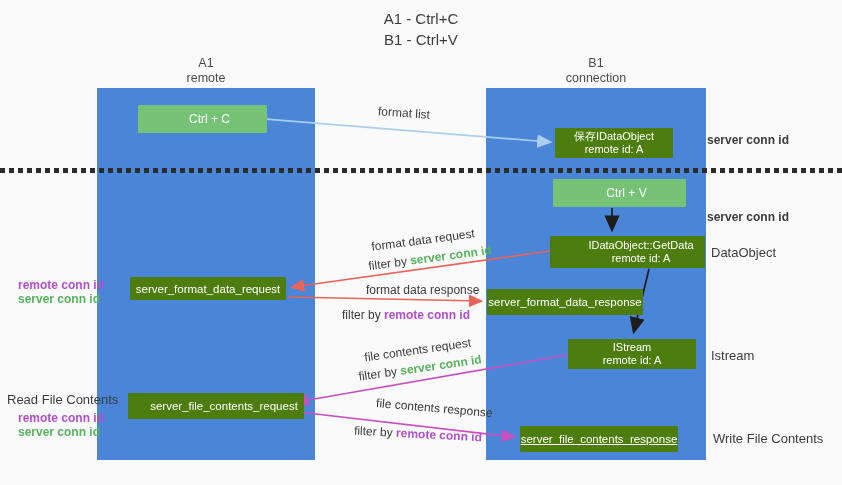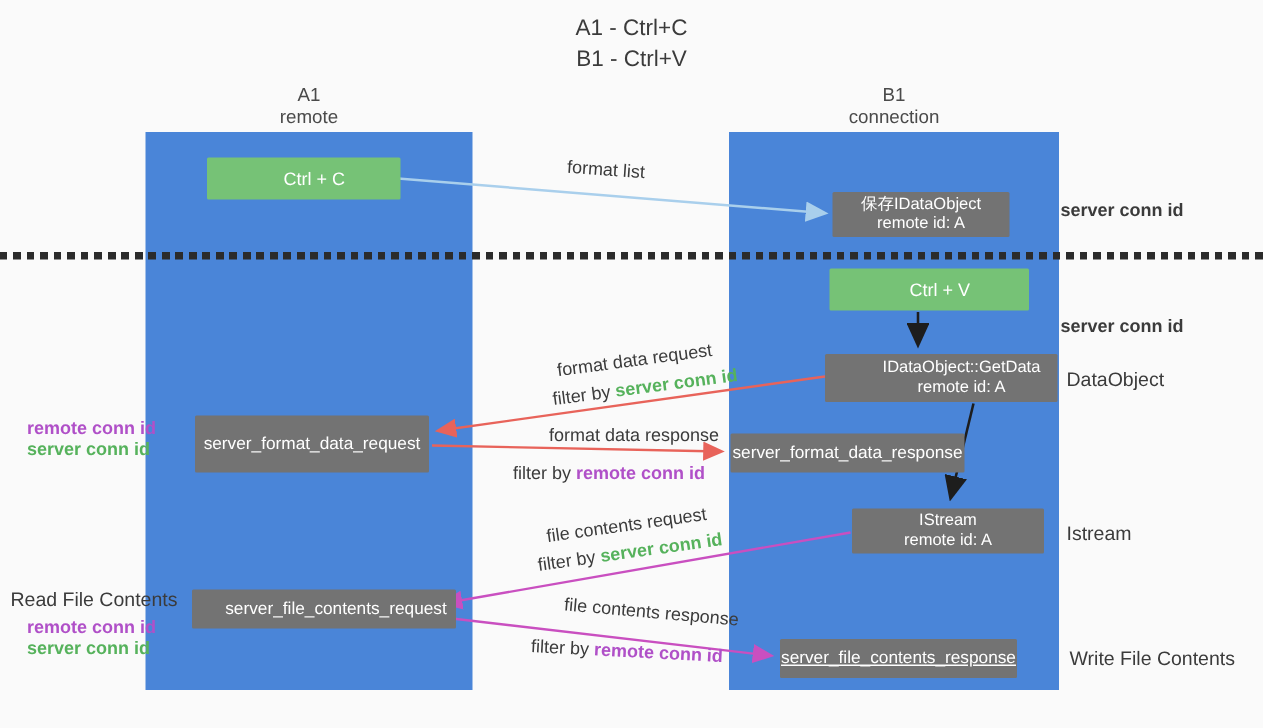--- a/index.html
+++ b/index.html
@@ -28,21 +28,21 @@
     position:absolute;left:0;top:168px;width:842px;height:5px;z-index:5;
     background:repeating-linear-gradient(90deg,#2b2b2b 0 5px,transparent 5px 9px);
   }
   .node{
     position:absolute;z-index:3;display:flex;flex-direction:column;
     align-items:center;justify-content:center;text-align:center;
     color:#fff;border-radius:1px;
   }
   .node .l{display:block;line-height:13px;}
   .green{background:#76c276;font-size:12px;padding-left:14px;}
-  .orange{background:#737373;font-size:11.5px;}
+  .orange{background:#4d7c0f;font-size:11.5px;}
   .arrows{position:absolute;left:0;top:0;z-index:2;}
   .lbl{position:absolute;z-index:4;font-size:12px;color:#3b3b3b;white-space:nowrap;}
   .g{color:#56b25c;font-weight:bold;}
   .p{color:#b050c8;font-weight:bold;}
   .side{position:absolute;z-index:4;font-size:13px;color:#3b3b3b;white-space:nowrap;}
   .pair{position:absolute;z-index:4;width:78px;text-align:right;font-size:12px;line-height:14px;white-space:nowrap;}
 </style>
 </head>
 <body>
 
@@ -102,21 +102,21 @@
 
   <div class="node green" style="left:553px;top:179px;width:119px;height:28px;">
     <span>Ctrl + V</span>
   </div>
 
   <div class="node orange" style="left:550px;top:236px;width:128px;height:32px;font-size:11px;padding-left:27px;">
     <span class="l">IDataObject::GetData</span>
     <span class="l">remote id: A</span>
   </div>
 
-  <div class="node orange" style="left:130px;top:277px;width:156px;height:38px;">
+  <div class="node orange" style="left:130px;top:277px;width:156px;height:23px;">
     <span>server_format_data_request</span>
   </div>
 
   <div class="node orange" style="left:487px;top:289px;width:156px;height:26px;">
     <span>server_format_data_response</span>
   </div>
 
   <div class="node orange" style="left:568px;top:339px;width:128px;height:30px;font-size:11px;">
     <span class="l">IStream</span>
     <span class="l">remote id: A</span>

